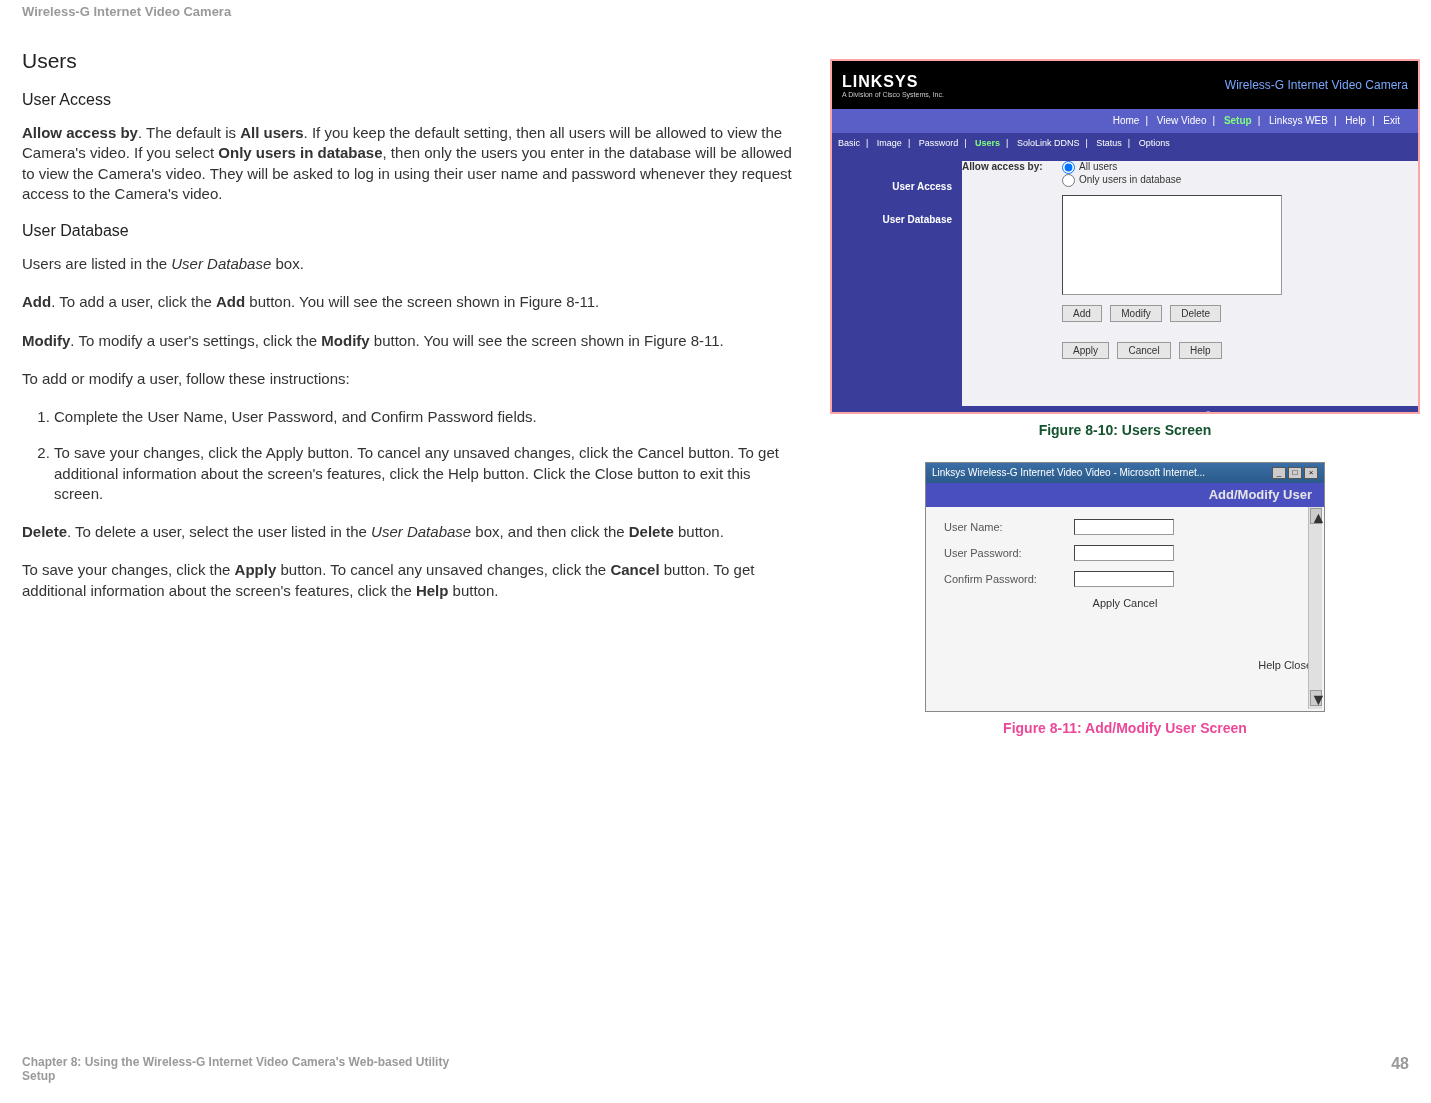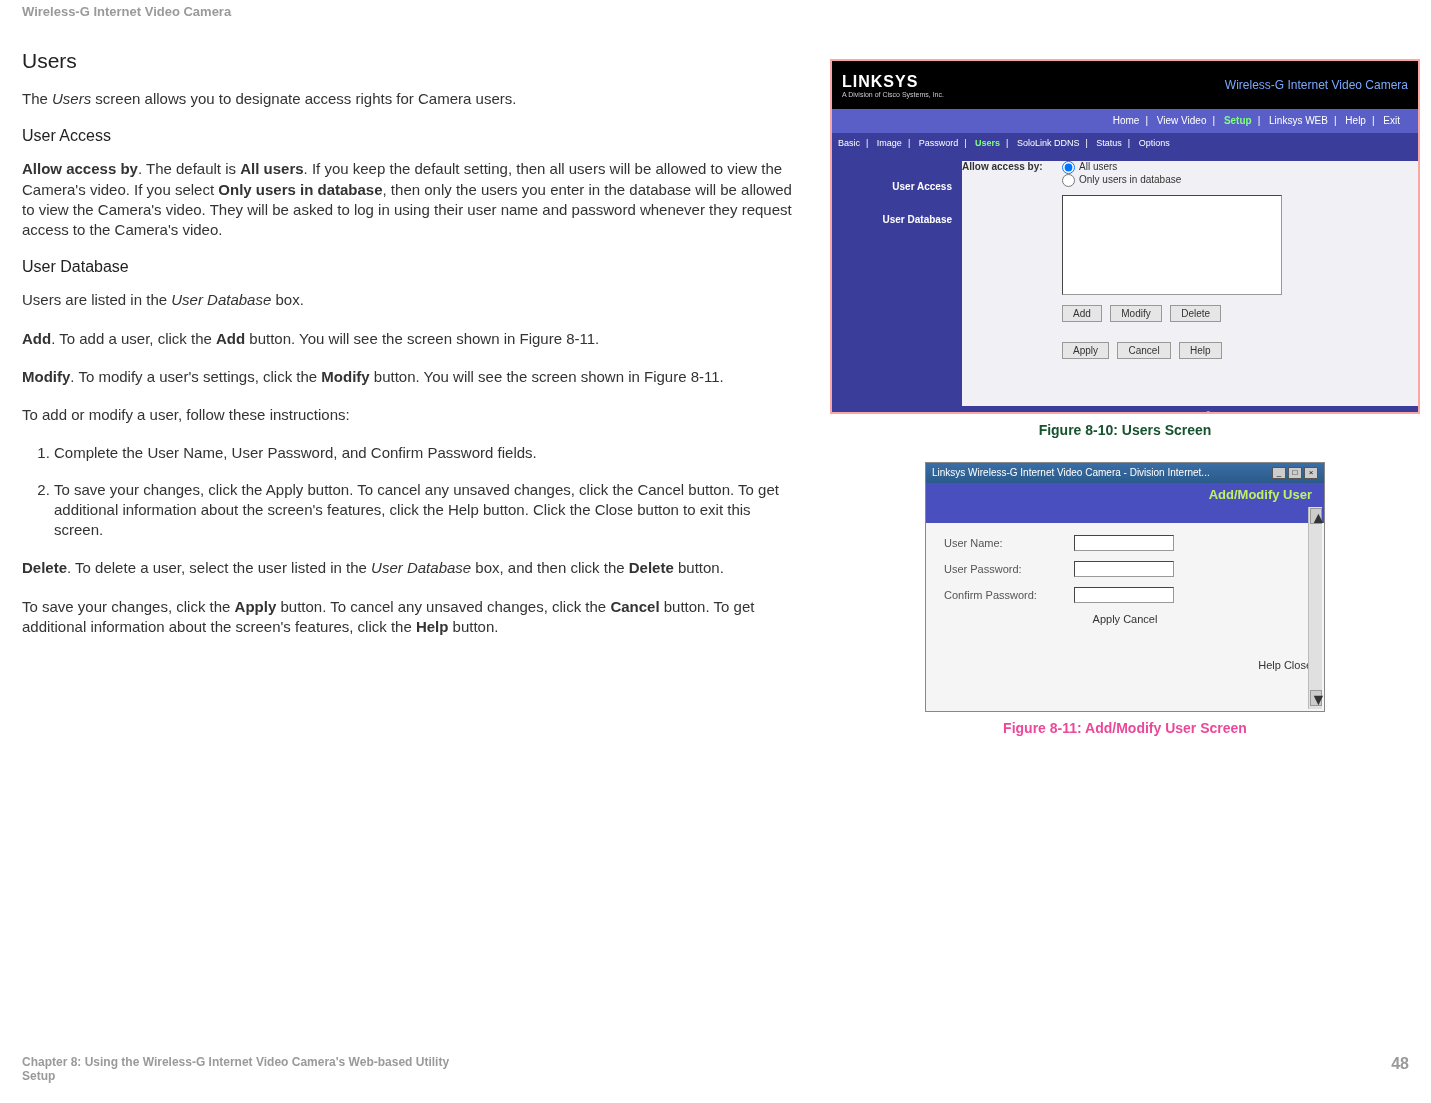--- a/index.html
+++ b/index.html
@@ -159,21 +159,21 @@
     border: 1px solid #888; background: #f5f5f5; position: relative;
   }
   .fig2 .titlebar {
     height: 20px; background: linear-gradient(#3a6ea5,#2a5a8a);
     color:#fff; font-size:10px; line-height:20px; padding:0 6px;
     display:flex; justify-content:space-between; align-items:center;
   }
   .fig2 .titlebar .win-icons { display:flex; gap:2px; }
   .fig2 .titlebar .wbtn { width:14px; height:12px; background:#ccc; border:1px solid #555; font-size:8px; text-align:center; line-height:10px; color:#000;}
   .fig2 .bluebar {
-    height: 40px; background: #4a4fbf; color:#bef264; font-weight:700;
+    height: 24px; background: #4a4fbf; color:#e5e5e5; font-weight:700;
     font-size:13px; text-align:right; line-height:24px; padding-right:12px;
   }
   .fig2 .form { padding: 12px 18px; font-size:11px; }
   .fig2 .form-row { display:flex; align-items:center; margin-bottom:10px; }
   .fig2 .form-row .flab { width:130px; color:#555; }
   .fig2 .form-row input { width:100px; height:16px; border:1px inset #999; background:#fff; font-size:10px; }
   .fig2 .btns-center { text-align:center; margin-top:8px; }
   .fig2 .btns-right { position:absolute; right:12px; bottom:40px; }
   .fig2 .scrollbar { position:absolute; right:2px; top:44px; bottom:2px; width:14px; background:#e0e0e0; border-left:1px solid #bbb; }
   .fig2 .scrollbar .thumb { width:12px; height:16px; background:#ccc; border:1px solid #999; margin:1px auto; }
@@ -184,23 +184,20 @@
 </style>
 </head>
 <body>
 
 <div class="page-header">Wireless-G Internet Video Camera</div>
 
 <div class="content-wrap">
   <div class="left-col">
 
     <h2 class="section">Users</h2>
-    <p class="body-text">
-      <span>The </span><span class="italic">Users</span><span> screen allows you to designate access rights for Camera users.</span>
-    </p>
 
     <h3 class="subsection">User Access</h3>
     <p class="body-text">
       <span class="bold">Allow access by</span><span>. The default is </span><span class="bold">All users</span><span>. If you keep the default setting, then all users will be allowed to view the Camera's video. If you select </span><span class="bold">Only users in database</span><span>, then only the users you enter in the database will be allowed to view the Camera's video. They will be asked to log in using their user name and password whenever they request access to the Camera's video.</span>
     </p>
 
     <h3 class="subsection">User Database</h3>
     <p class="body-text">
       <span>Users are listed in the </span><span class="italic">User Database</span><span> box.</span>
     </p>
@@ -279,21 +276,21 @@
             <span class="btn">Help</span>
           </div>
         </div>
       </div>
       <div class="footerbar">© Copyright 2004 Cisco Systems, Inc. All rights reserved.</div>
     </div>
     <div class="caption">Figure 8-10: Users Screen</div>
 
     <div class="fig2">
       <div class="titlebar">
-        <span>Linksys Wireless-G Internet Video Camera - Division Internet...</span>
+        <span>Linksys Wireless-G Internet Video Video - Microsoft Internet...</span>
         <span class="win-icons">
           <span class="wbtn">_</span>
           <span class="wbtn">□</span>
           <span class="wbtn">×</span>
         </span>
       </div>
       <div class="bluebar">Add/Modify User</div>
       <div class="form">
         <div class="form-row">
           <span class="flab">User Name:</span>

